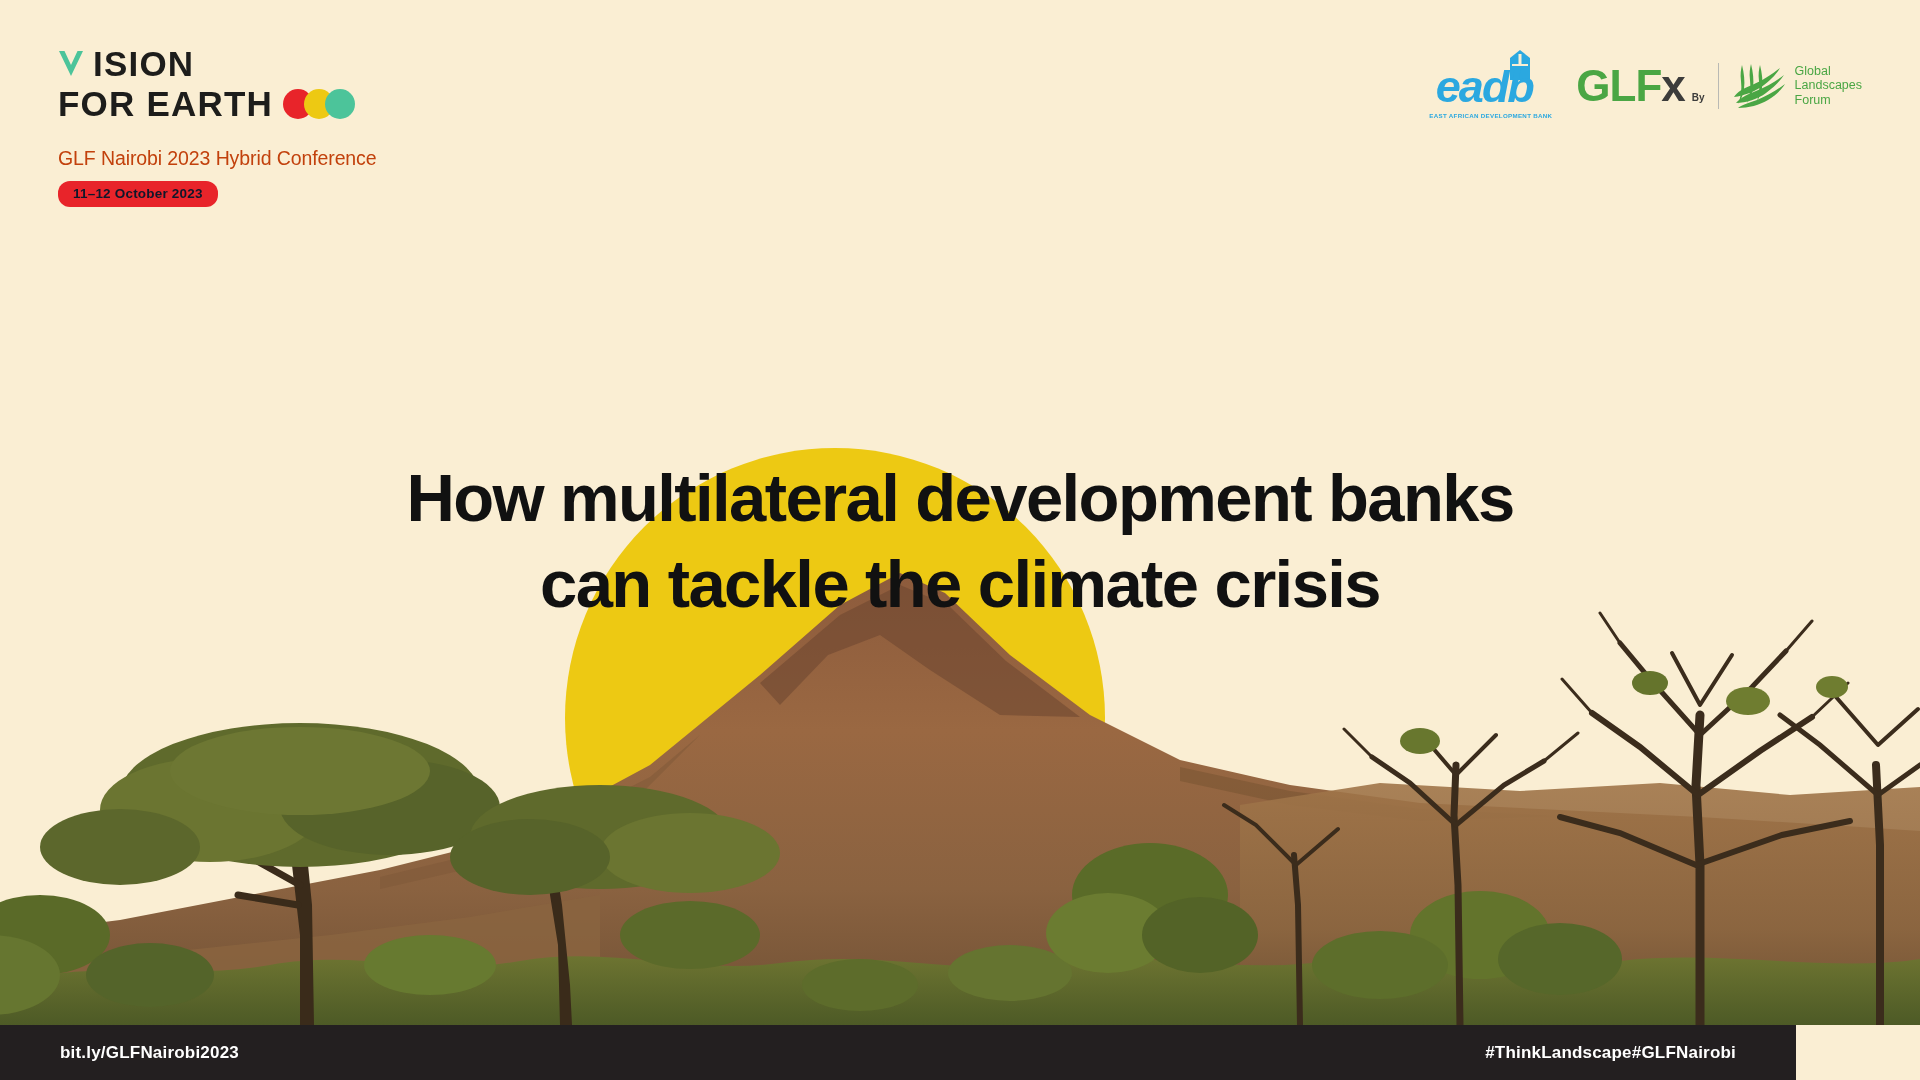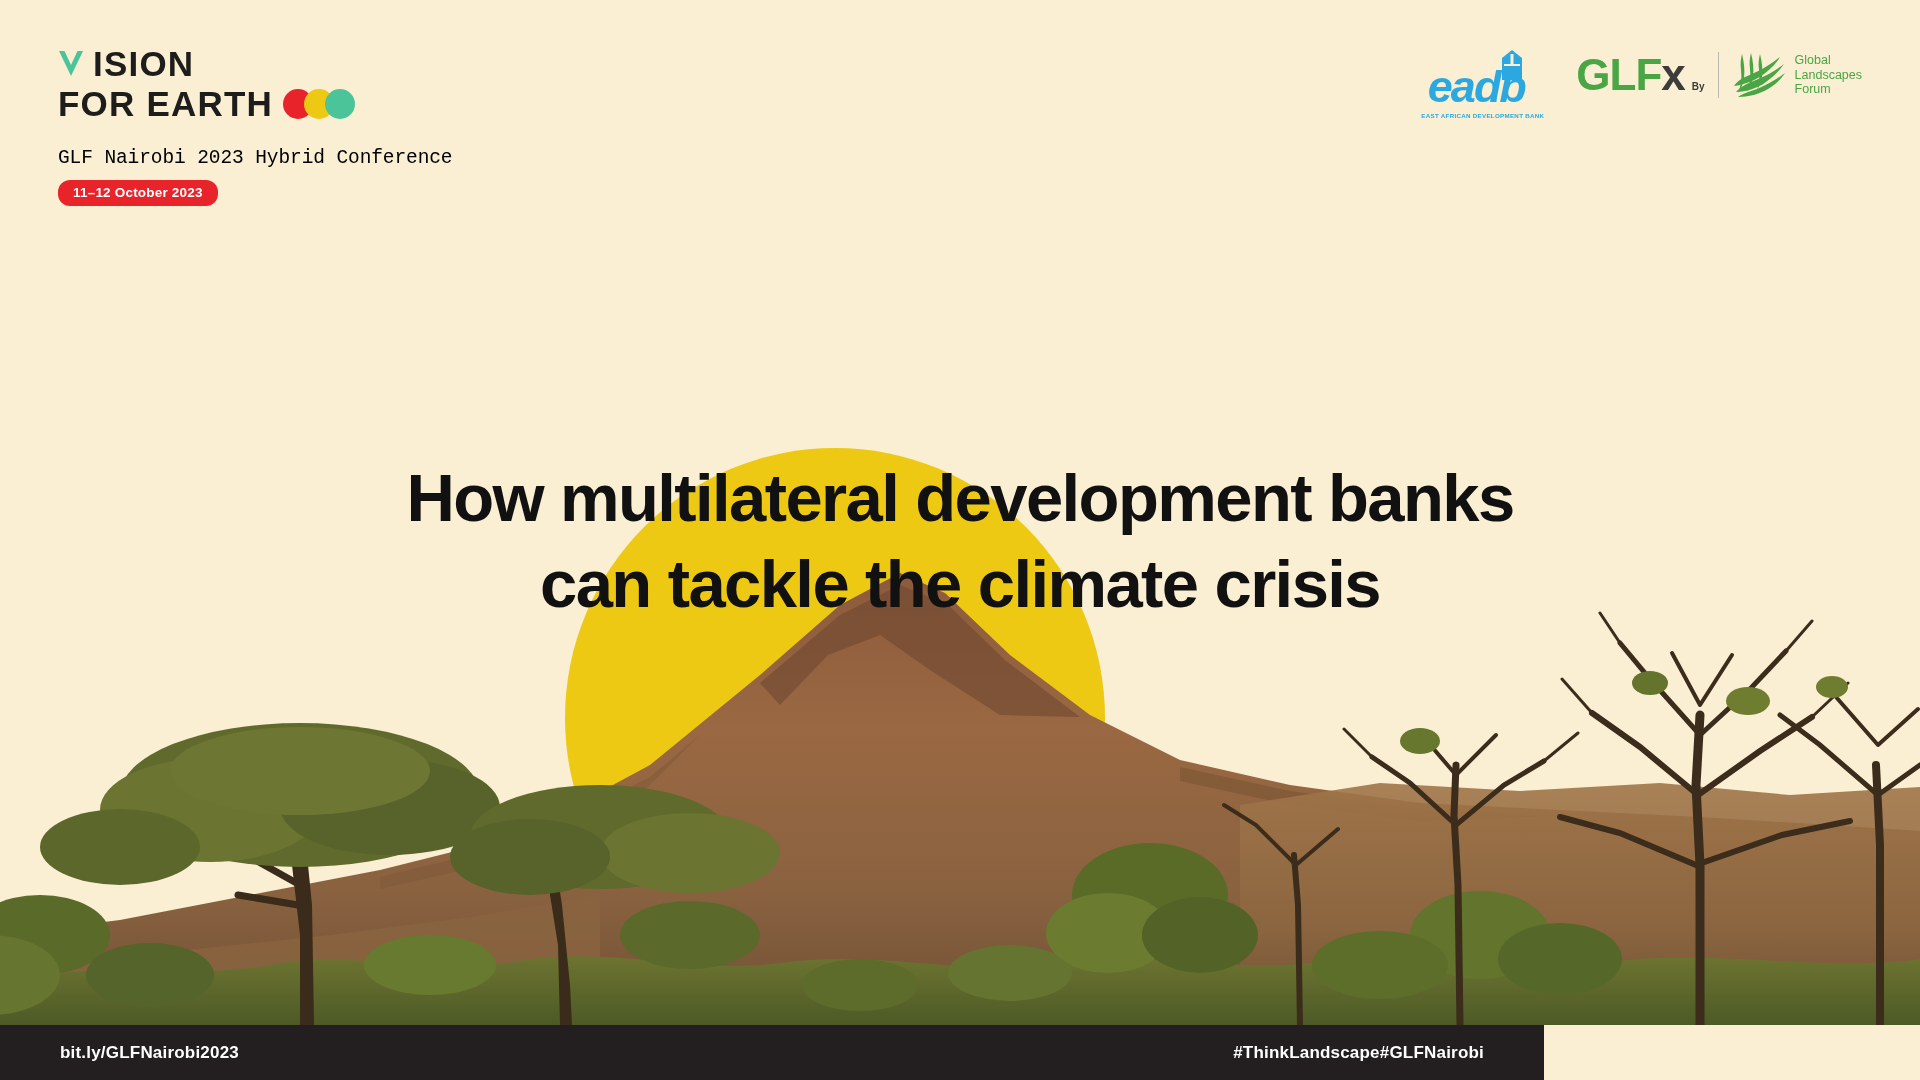--- a/index.html
+++ b/index.html
@@ -67,46 +67,46 @@
   .logo-word.w3 { margin-left:0; }
   .dots {
     display:inline-flex;
     margin-left:10px;
     align-items:center;
   }
   .dot { width:30px; height:30px; border-radius:50%; }
   .dot.d2 { margin-left:-9px; }
   .dot.d3 { margin-left:-9px; }
   #conf-sub {
-    font-family:Liberation Mono, monospace;
+    font-family:Liberation Sans, sans-serif;
     font-size:19.5px;
-    color:#000000;
+    color:#c2410c;
     letter-spacing:-0.1px;
     margin-top:7px;
     white-space:nowrap;
   }
   #date-badge {
     display:inline-block;
     margin-top:11px;
     background:#e8242a;
-    color:#ffffff;
+    color:#0f172a;
     font-size:13.5px;
     font-weight:bold;
     letter-spacing:0.2px;
     padding:5px 15px 6px 15px;
     border-radius:12px;
     white-space:nowrap;
   }
 
   
   #partners {
     position:absolute;
     right:58px; top:52px;
-    display:flex; align-items:flex-start;
-    gap:32px;
+    display:flex; align-items:center;
+    gap:24px;
     z-index:6;
   }
   #eadb-logo { display:flex; flex-direction:column; align-items:center; }
   #eadb-mark { position:relative; width:110px; height:58px; }
   #eadb-word {
     font-family:"Liberation Sans", sans-serif;
     font-style:italic;
     font-weight:bold;
     font-size:45px;
     color:#2ba8e0;
@@ -173,21 +173,21 @@
     letter-spacing:-1.6px;
     color:#111111;
     padding:0 180px;
   }
   #headline .hl-line { display:block; }
 
   
   #footer {
     position:absolute;
     left:0; bottom:0;
-    width:1544px; height:55px;
+    width:1796px; height:55px;
     background:#231f20;
     z-index:9;
     display:flex;
     align-items:center;
     justify-content:space-between;
     padding:0 60px;
   }
   #footer-url {
     font-family:"Liberation Sans", sans-serif;
     font-size:17px;

